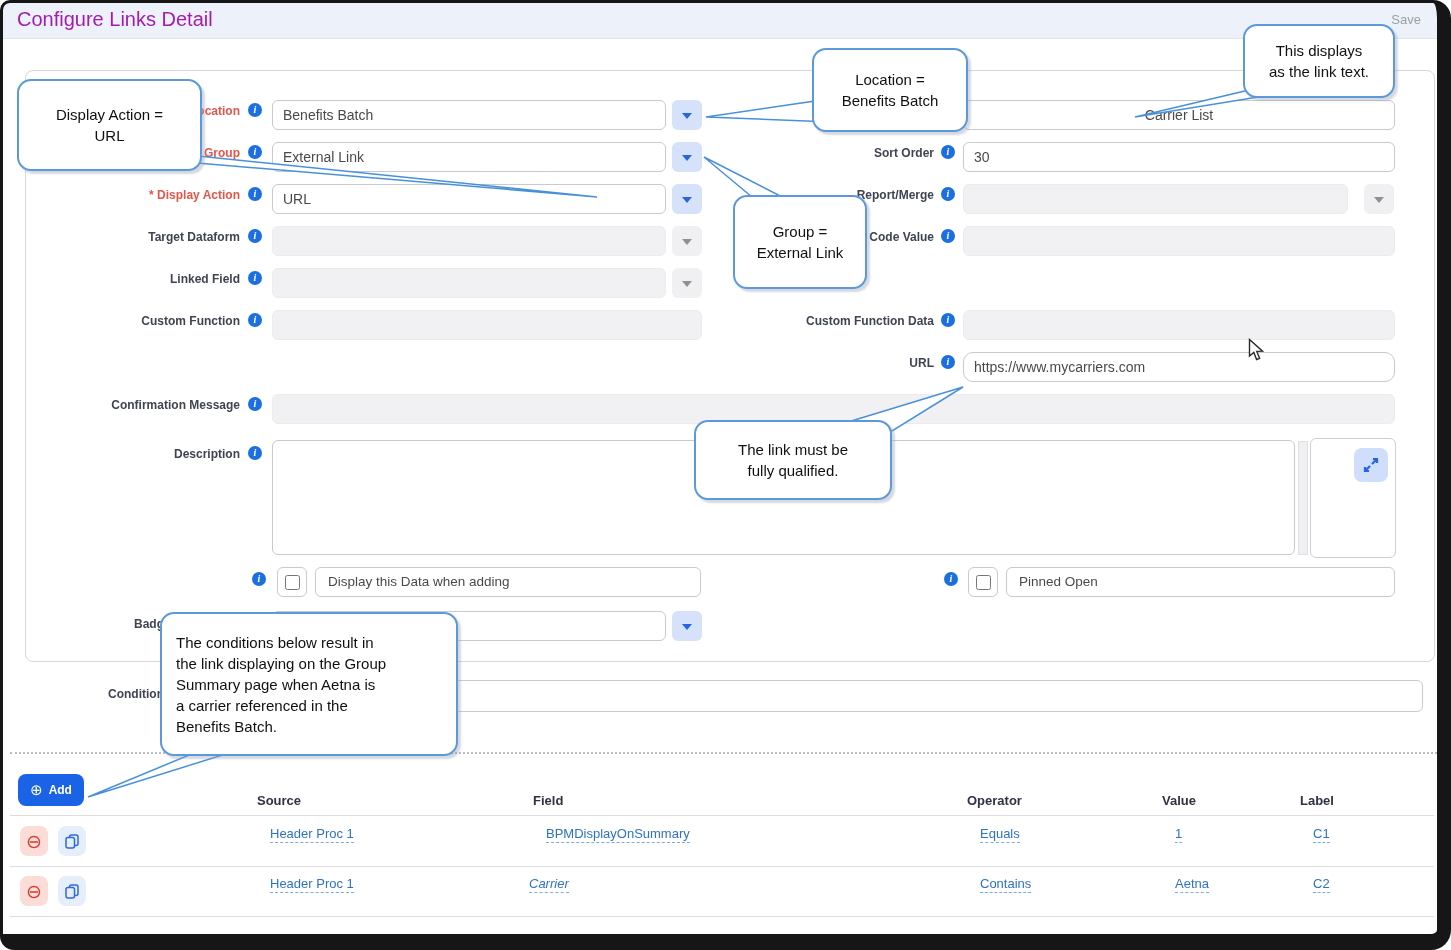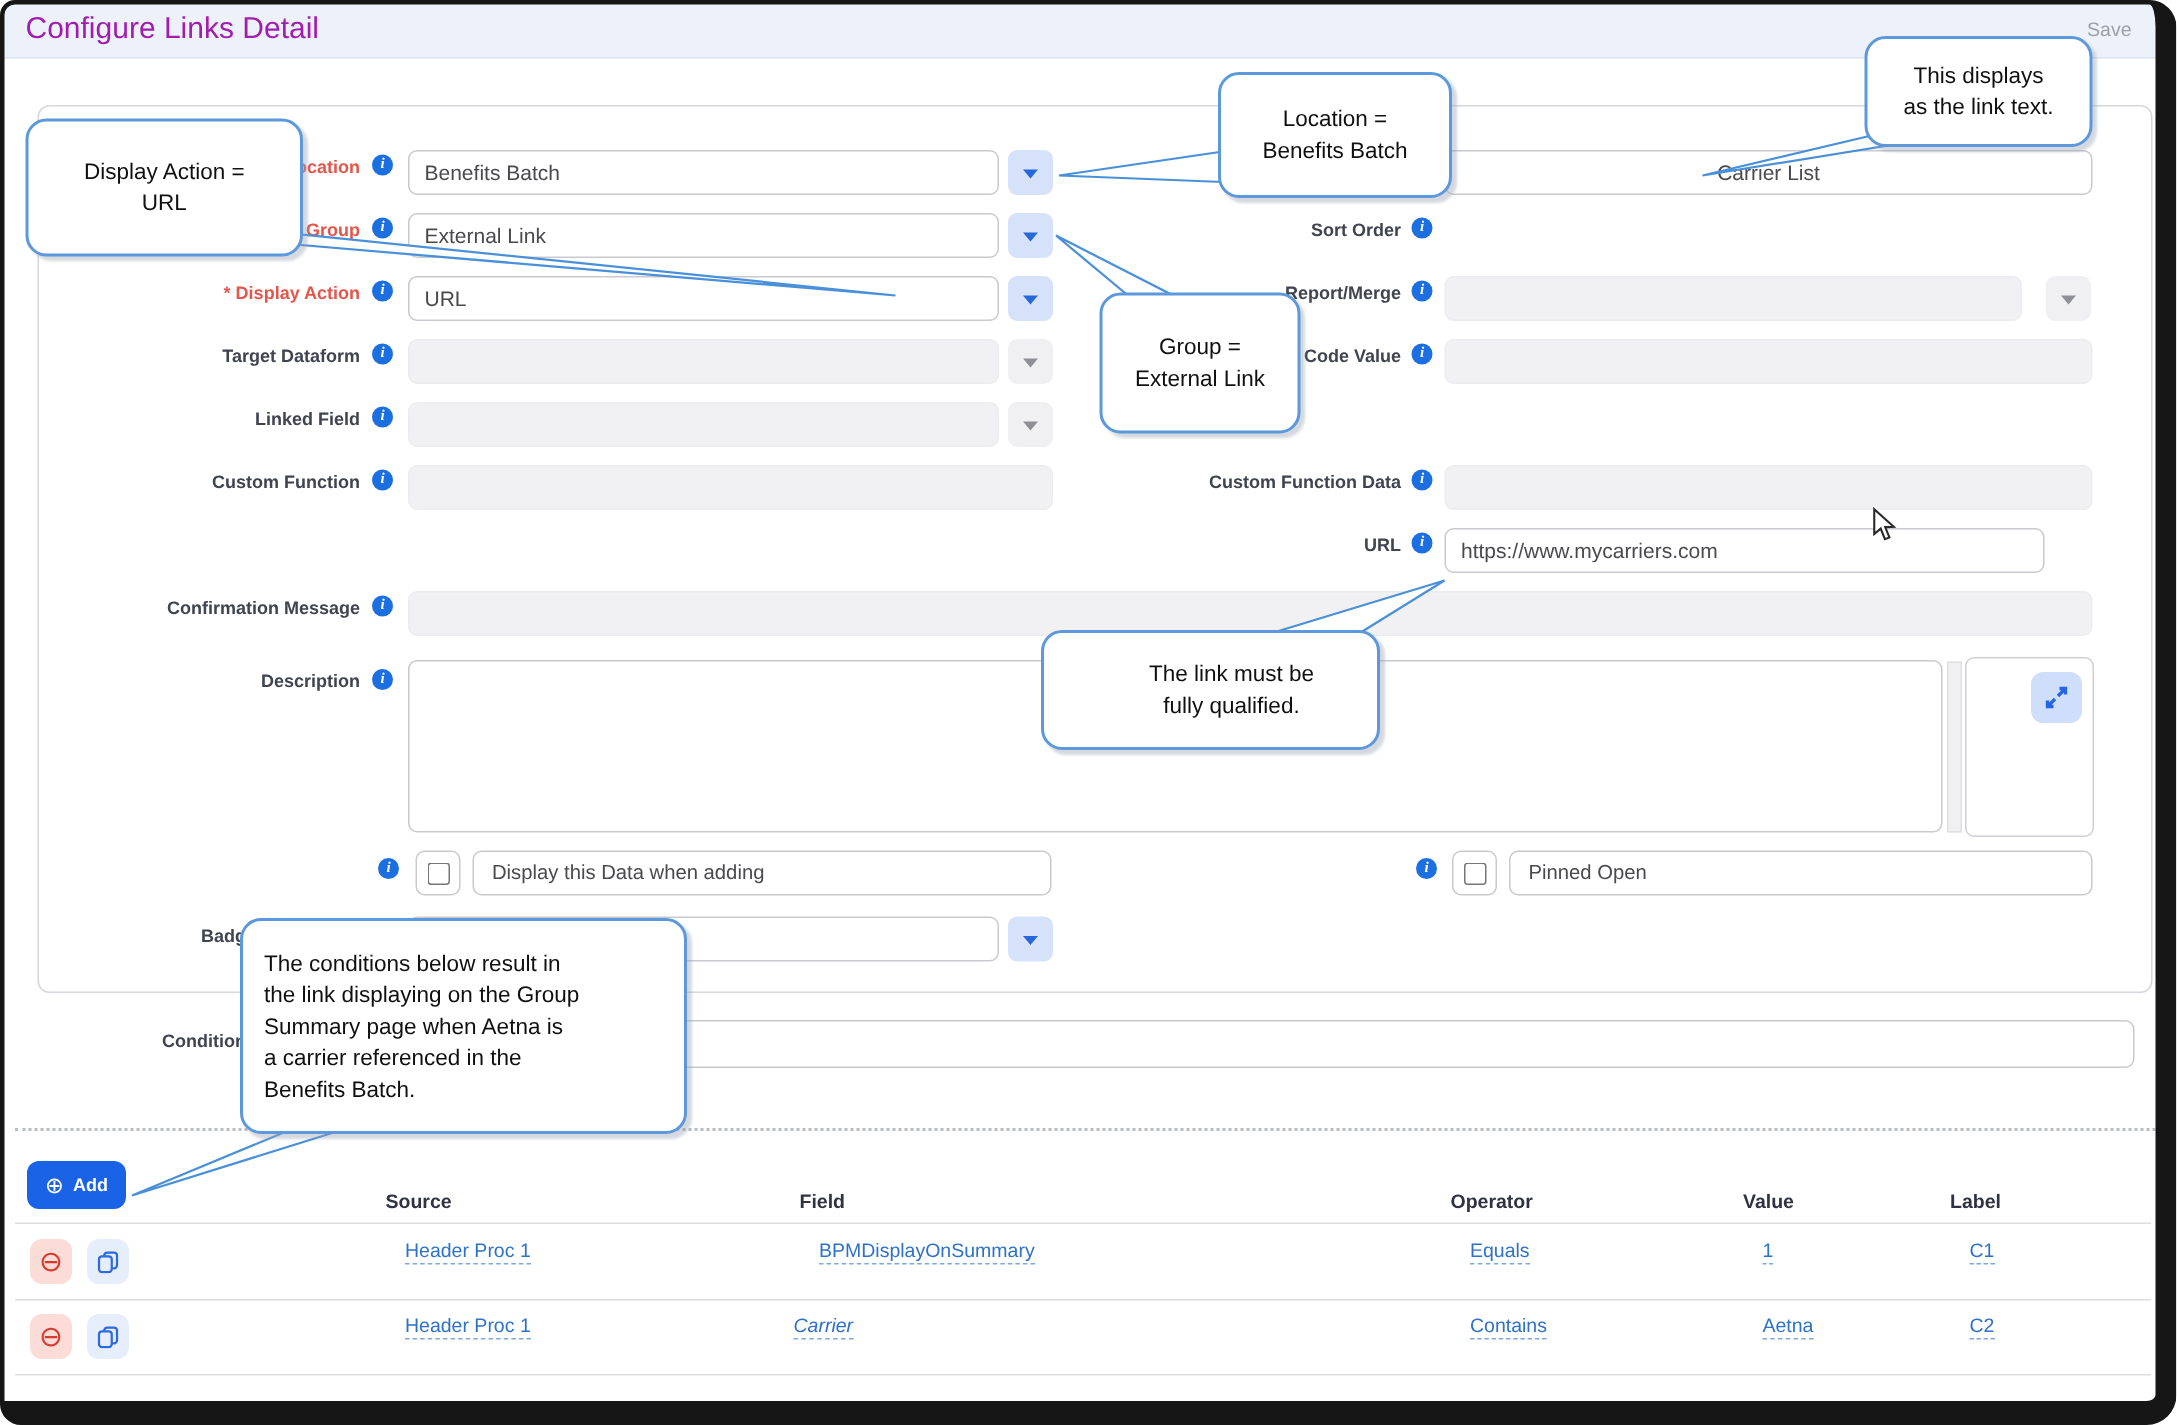--- a/index.html
+++ b/index.html
@@ -100,37 +100,38 @@
   <button class="ddl dis" style="left:672px;top:268px;"></button>
 
   <div class="lbl" style="left:20px;top:314px;width:220px;">Custom Function</div>
   <span class="info" style="left:248px;top:313px;">i</span>
   <input class="inp dis" style="left: 272px; top: 310px; width: 430px;" readonly="">
 
   <input class="inp" style="left: 963px; top: 100px; width: 432px; text-align: center;" readonly="" value="Carrier List">
 
   <div class="lbl" style="left:700px;top:146px;width:234px;">Sort Order</div>
   <span class="info" style="left:941px;top:145px;">i</span>
+  <input class="inp" style="left: 963px; top: 142px; width: 432px;" readonly="" value="30">
 
   <div class="lbl" style="left:700px;top:188px;width:234px;">Report/Merge</div>
   <span class="info" style="left:941px;top:187px;">i</span>
   <input class="inp dis" style="left: 963px; top: 184px; width: 385px;" readonly="">
   <button class="ddl dis" style="left:1364px;top:184px;"></button>
 
   <div class="lbl" style="left:700px;top:230px;width:234px;">Code Value</div>
   <span class="info" style="left:941px;top:229px;">i</span>
   <input class="inp dis" style="left: 963px; top: 226px; width: 432px;" readonly="">
 
   <div class="lbl" style="left:700px;top:314px;width:234px;">Custom Function Data</div>
   <span class="info" style="left:941px;top:313px;">i</span>
   <input class="inp dis" style="left: 963px; top: 310px; width: 432px;" readonly="">
 
   <div class="lbl" style="left:700px;top:356px;width:234px;">URL</div>
   <span class="info" style="left:941px;top:355px;">i</span>
-  <input class="inp" style="left: 963px; top: 352px; width: 400px;" readonly="" value="https://www.mycarriers.com">
+  <input class="inp" style="left: 963px; top: 352px; width: 432px; border-radius: 10px;" readonly="" value="https://www.mycarriers.com">
 
   <div class="lbl" style="left:20px;top:398px;width:220px;">Confirmation Message</div>
   <span class="info" style="left:248px;top:397px;">i</span>
   <input class="inp dis" style="left: 272px; top: 394px; width: 1123px;" readonly="">
 
   <div class="lbl" style="left:20px;top:447px;width:220px;">Description</div>
   <span class="info" style="left:248px;top:446px;">i</span>
   <textarea class="desc" style="left: 272px; top: 440px; width: 1023px; height: 115px;"></textarea>
   <div class="gutter" style="left:1298px;top:441px;width:8px;height:112px;"></div>
   <div class="sidebox" style="left:1310px;top:438px;width:84px;height:118px;"></div>
@@ -211,21 +212,21 @@
   </svg>
 
   <div class="callout" style="left:17px;top:79px;width:181px;height:88px;">Display Action =
 URL</div>
   <div class="callout" style="left:812px;top:48px;width:152px;height:80px;">Location =
 Benefits Batch</div>
   <div class="callout" style="left:1243px;top:24px;width:148px;height:70px;">This displays
 as the link text.</div>
   <div class="callout" style="left:733px;top:195px;width:130px;height:90px;">Group =
 External Link</div>
-  <div class="callout" style="left:694px;top:420px;width:194px;height:76px;padding-left:28px;">The link must be
+  <div class="callout" style="left:694px;top:420px;width:194px;height:76px;">The link must be
 fully qualified.</div>
   <div class="callout left" style="left:160px;top:612px;width:298px;height:144px;">The conditions below result in
 the link displaying on the Group
 Summary page when Aetna is
 a carrier referenced in the
 Benefits Batch.</div>
 
   <svg class="cursor" style="left:1248px;top:338px;" width="17" height="24" viewBox="0 0 17 24">
     <path d="M1.5 1.5 L1.5 18 L5.8 14.4 L8.6 21.5 L11.6 20.3 L8.8 13.4 L14.5 13.2 Z" fill="#fff" stroke="#2a2a2a" stroke-width="1.4"></path>
   </svg>

